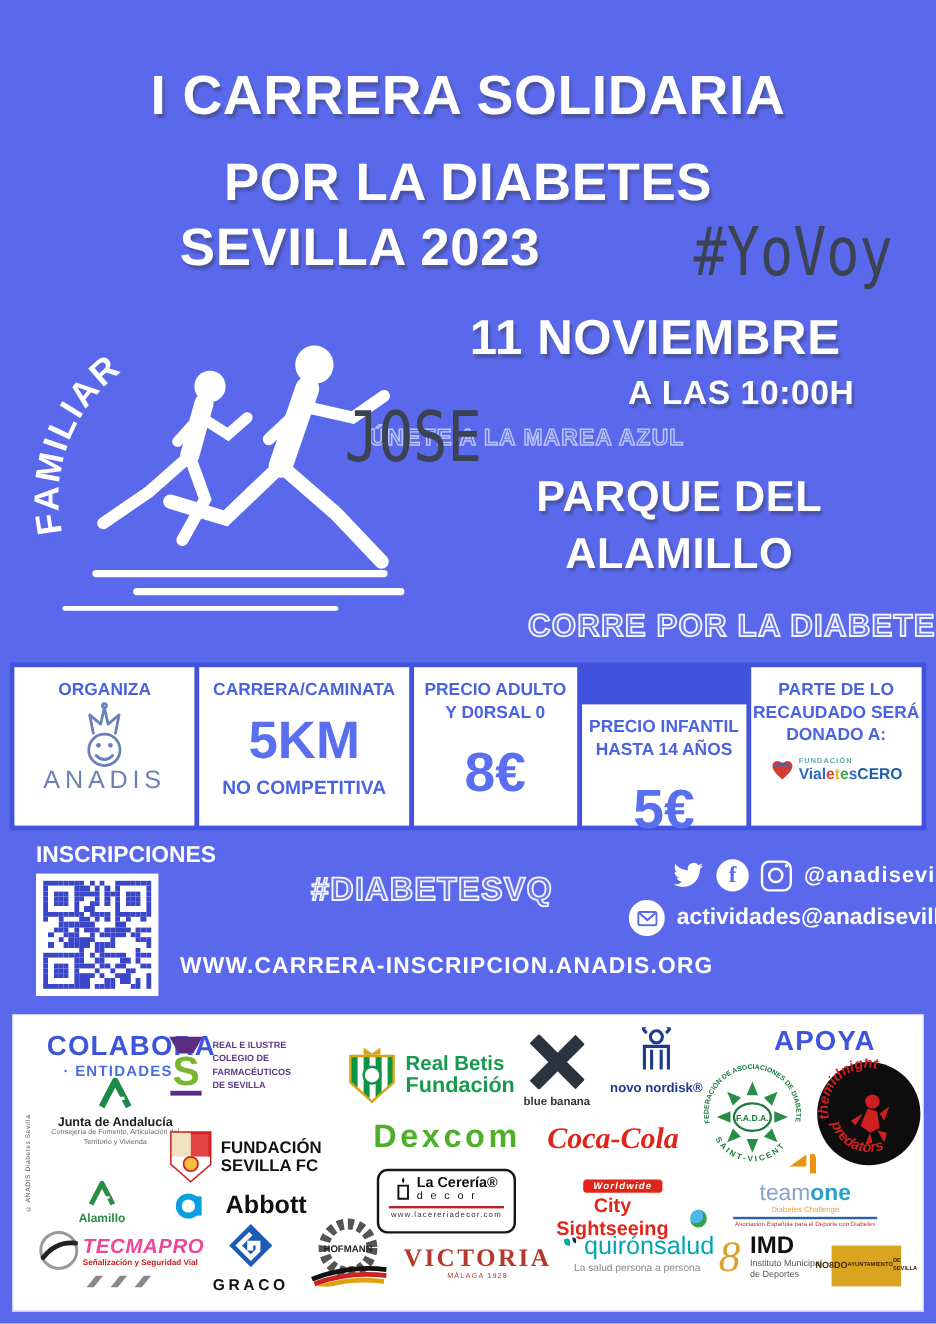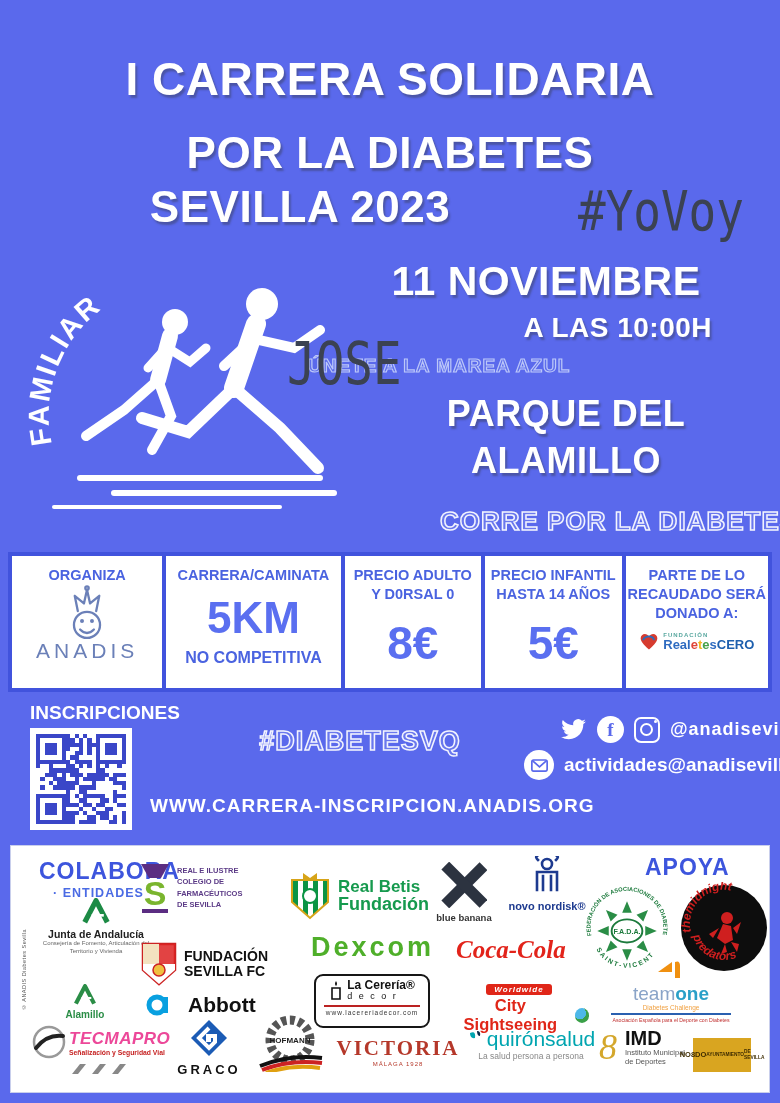--- a/index.html
+++ b/index.html
@@ -108,39 +108,39 @@
       <div class="big-blue" style="font-size:44px;margin-top:8px;">5KM</div>
       <div style="color:#4a63e0;font-weight:800;font-size:16px;margin-top:6px;">NO COMPETITIVA</div>
     </div>
 
     <div class="cell" style="flex-grow:138;">
       <div class="ct">PRECIO ADULTO</div>
       <div class="ct">Y D0RSAL 0</div>
       <div class="big-blue" style="font-size:46px;margin-top:12px;">8€</div>
     </div>
 
-    <div class="cell" style="flex-grow:138;">
+    <div class="cell" style="flex-grow:138;margin-top:31px;">
       <div class="ct">PRECIO INFANTIL</div>
       <div class="ct">HASTA 14 AÑOS</div>
       <div class="big-blue" style="font-size:46px;margin-top:12px;">5€</div>
     </div>
 
     <div class="cell" style="flex-grow:144;">
       <div class="ct">PARTE DE LO</div>
       <div class="ct">RECAUDADO SERÁ</div>
       <div class="ct">DONADO A:</div>
       <div style="display:flex;align-items:center;gap:4px;margin-top:9px;">
         <svg width="20" height="20" viewBox="0 0 24 24">
           <path d="M12 21 C5 15 2 11 2 7.5 C2 4.5 4.5 2.5 7 2.5 C9 2.5 11 4 12 5.5 C13 4 15 2.5 17 2.5 C19.5 2.5 22 4.5 22 7.5 C22 11 19 15 12 21 Z" fill="#d63b2f"></path>
           <path d="M5 9 C8 4 16 4 18 9" fill="none" stroke="#2e6bb8" stroke-width="2.2" stroke-linecap="round"></path>
         </svg>
         <div style="text-align:left;">
           <div style="font-size:6px;color:#5aa8a0;font-weight:700;letter-spacing:1px;">FUNDACIÓN</div>
           <div style="font-size:13px;font-weight:700;line-height:1;">
-            <span style="color:#2e6bc0;">Real</span><span style="color:#e04438;">e</span><span style="color:#f2b51c;">t</span><span style="color:#46a24a;">e</span><span style="color:#2e6bc0;">s</span><span style="color:#1d5fae;font-weight:800;">CERO</span>
+            <span style="color:#2e6bc0;">Vial</span><span style="color:#e04438;">e</span><span style="color:#f2b51c;">t</span><span style="color:#46a24a;">e</span><span style="color:#2e6bc0;">s</span><span style="color:#1d5fae;font-weight:800;">CERO</span>
           </div>
         </div>
       </div>
     </div>
   </div>
 
   <div class="abs wh-bold" style="left:30px;top:702px;font-size:19px;">INSCRIPCIONES</div>
   <div class="abs qr-box" style="left:30px;top:728px;width:102px;height:102px;">
     <div class="qr-grid">
         <div class="on"></div>

